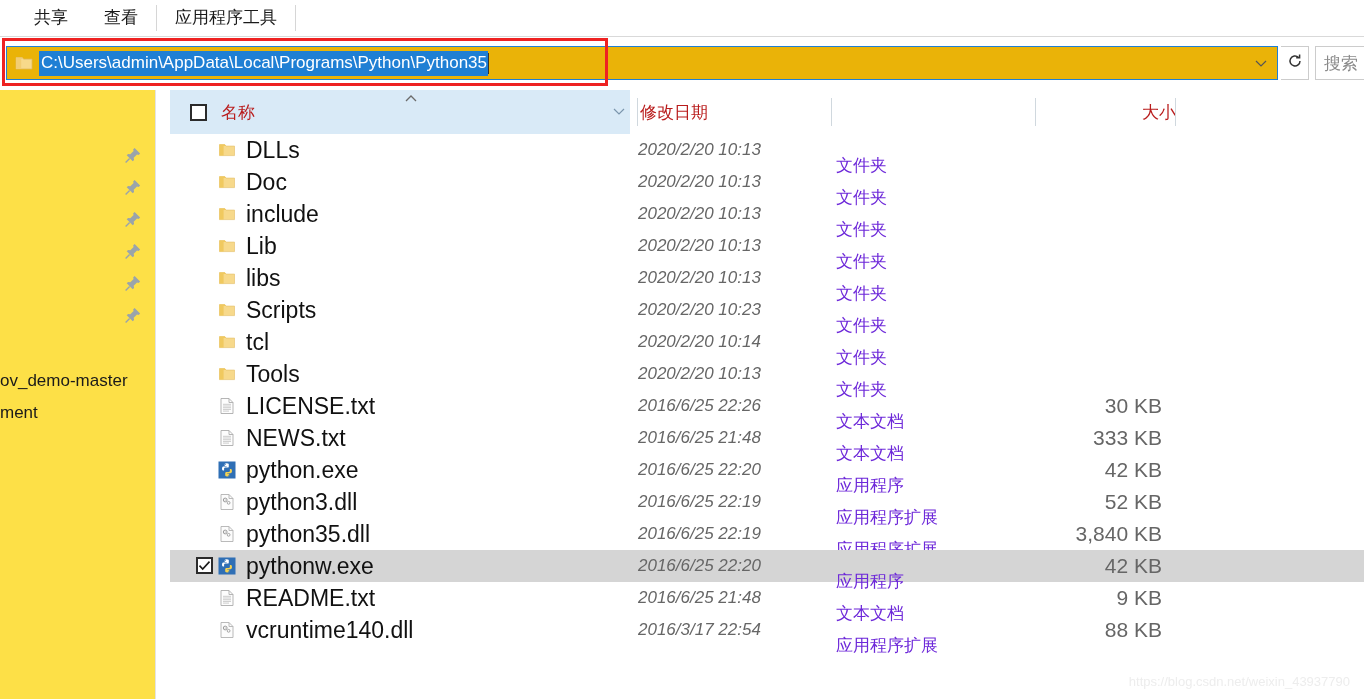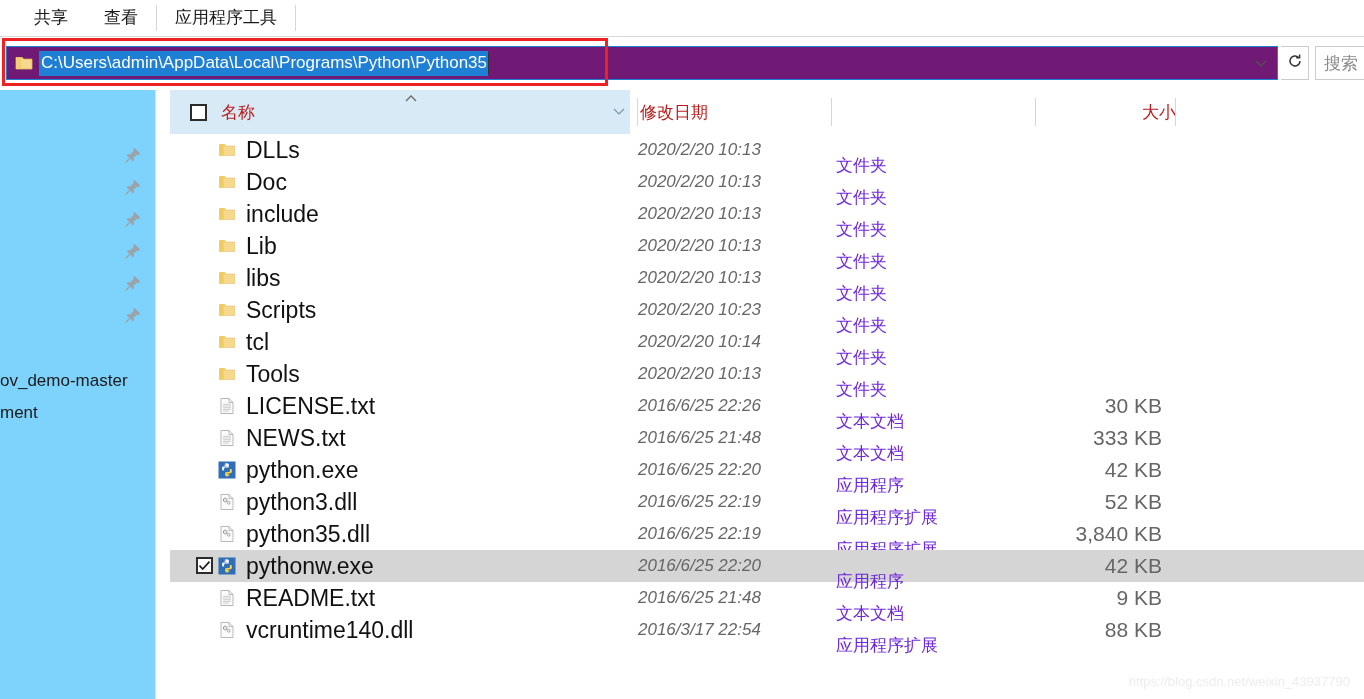--- a/index.html
+++ b/index.html
@@ -51,21 +51,21 @@
     position: absolute;
     left: 0; top: 0;
     width: 1364px; height: 1px;
     background: #d9d9d9;
   }
   #address-input-box {
     position: absolute;
     left: 6px; top: 10px;
     width: 1272px; height: 34px;
     border: 1px solid #1f7fd4;
-    background: #701a75;
+    background: #eab308;
     box-sizing: border-box;
     display: flex;
     align-items: center;
   }
   #address-folder-icon {
     margin-left: 8px;
     margin-right: 6px;
     flex: 0 0 auto;
     width: 18px; height: 18px;
   }
@@ -128,21 +128,21 @@
     box-sizing: border-box;
     pointer-events: none;
     z-index: 30;
   }
 
   
   #sidebar {
     position: absolute;
     left: 0; top: 90px;
     width: 156px; height: 609px;
-    background: #7dd3fc;
+    background: #fde047;
     border-right: 1px solid #e3e3e3;
     box-sizing: border-box;
   }
   .sidebar-pin {
     position: absolute;
     right: 13px;
     width: 18px; height: 18px;
   }
   .sidebar-clipped-label {
     position: absolute;

